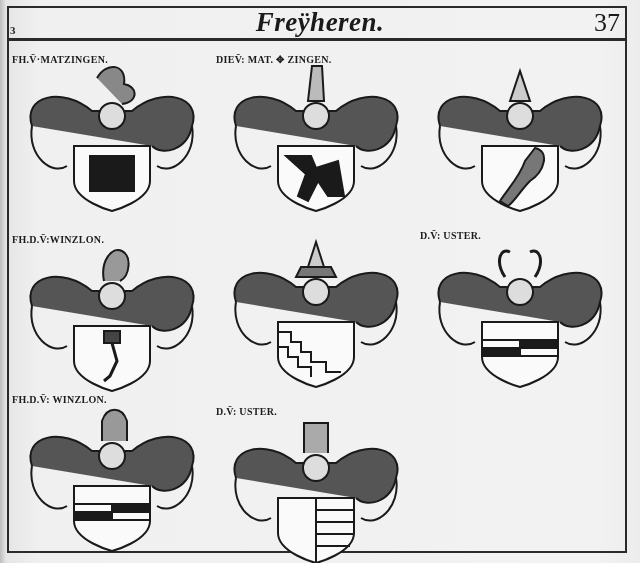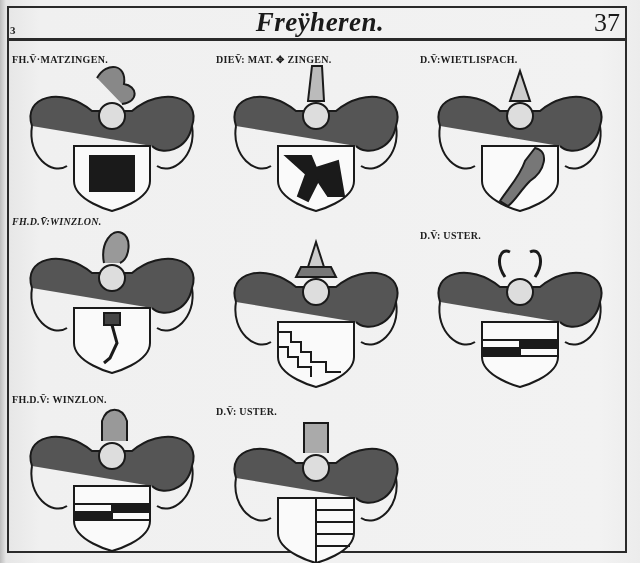--- a/index.html
+++ b/index.html
@@ -53,35 +53,34 @@
         <path d="M180,70 C185,100 160,120 145,110"></path>
         <circle cx="100" cy="60" r="13" fill="#ddd"></circle>
         <path d="M92,45 L96,10 L106,10 L108,45 Z" fill="#bbb"></path>
         <path d="M62,90 L138,90 L138,125 C138,145 100,155 100,155 C100,155 62,145 62,125 Z" fill="#fafafa"></path>
         <path d="M70,100 L95,100 L100,112 L122,105 L128,140 L112,140 L102,125 L92,145 L82,140 L90,118 Z" fill="#1a1a1a"></path>
       </g>
     </svg>
   </div>
 
   <div class="cell" style="left:420px;top:42px;">
-    <div class="label">D.V̄:WIETLISPACH.</div>
     <svg class="arms" viewBox="0 0 200 160">
       <g fill="none" stroke="#1a1a1a" stroke-width="2">
         <path d="M20,70 C10,40 50,30 80,55 L120,55 C150,30 190,40 180,70 C175,95 150,100 140,90" fill="#555"></path>
         <path d="M20,70 C15,100 40,120 55,110"></path>
         <path d="M180,70 C185,100 160,120 145,110"></path>
         <circle cx="100" cy="60" r="13" fill="#ddd"></circle>
         <path d="M90,45 L100,15 L110,45 Z" fill="#ccc"></path>
         <path d="M62,90 L138,90 L138,125 C138,145 100,155 100,155 C100,155 62,145 62,125 Z" fill="#fafafa"></path>
         <path d="M115,92 C130,95 125,115 110,125 C100,135 95,145 88,150 L80,145 C90,130 100,120 105,105 Z" fill="#777"></path>
       </g>
     </svg>
   </div>
 
-  <div class="cell" style="left:12px;top:204px;font-style:italic;">
+  <div class="cell" style="left:12px;top:222px;">
     <div class="label">FH.D.V̄:WINZLON.</div>
     <svg class="arms" viewBox="0 0 200 160">
       <g fill="none" stroke="#1a1a1a" stroke-width="2">
         <path d="M20,70 C10,40 50,30 80,55 L120,55 C150,30 190,40 180,70 C175,95 150,100 140,90" fill="#555"></path>
         <path d="M20,70 C15,100 40,120 55,110"></path>
         <path d="M180,70 C185,100 160,120 145,110"></path>
         <circle cx="100" cy="60" r="13" fill="#ddd"></circle>
         <path d="M92,45 C88,25 100,10 110,15 C120,20 118,40 108,45" fill="#999"></path>
         <path d="M62,90 L138,90 L138,125 C138,145 100,155 100,155 C100,155 62,145 62,125 Z" fill="#fafafa"></path>
         <rect x="92" y="95" width="16" height="12" fill="#444"></rect>

